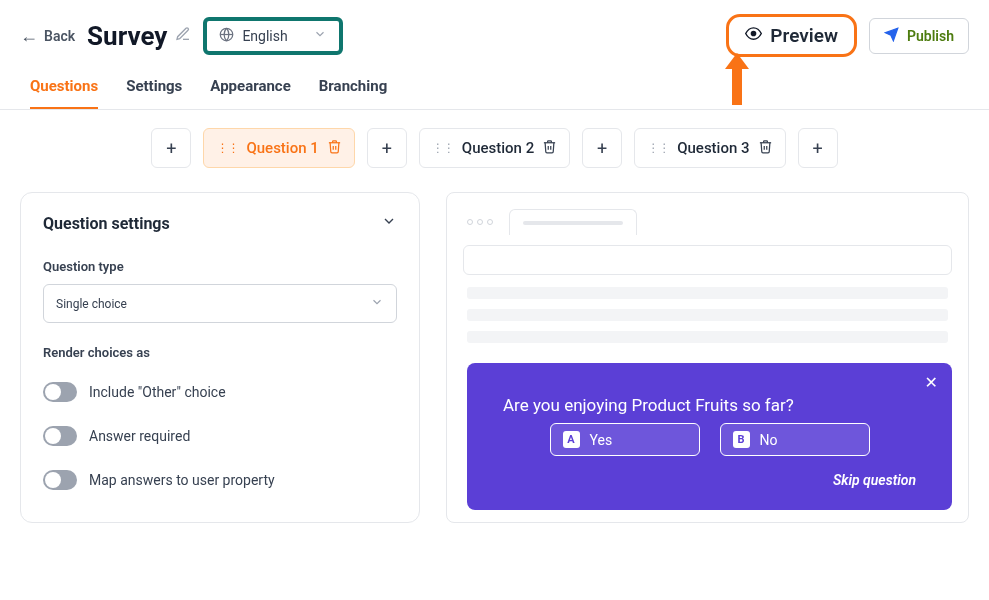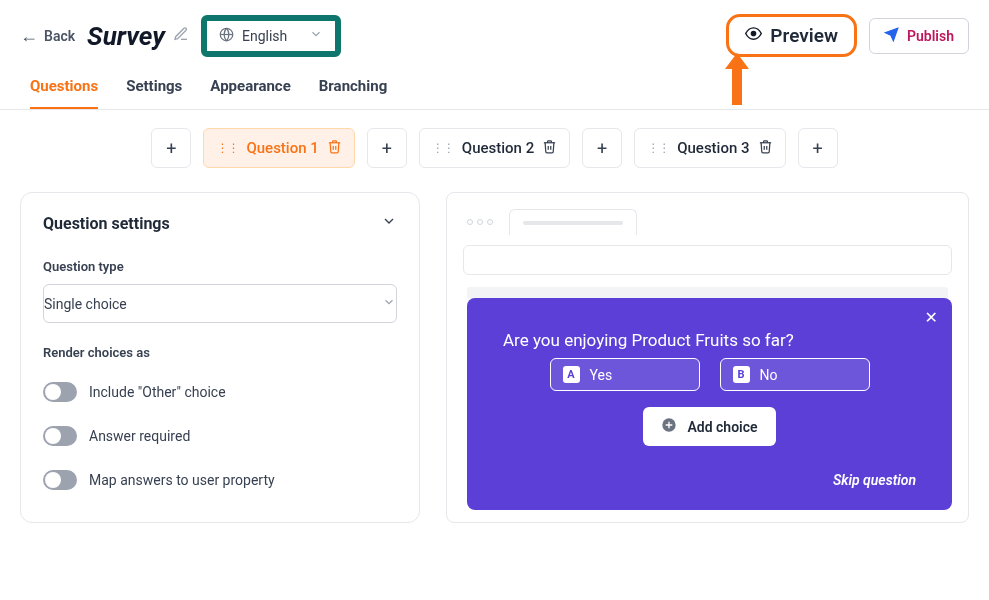--- a/index.html
+++ b/index.html
@@ -1,51 +1,51 @@
 <!DOCTYPE html>
 <html><head>
 <meta charset="utf-8">
 <style>
   * { box-sizing: border-box; margin: 0; padding: 0; }
   body { font-family: -apple-system, BlinkMacSystemFont, "Segoe UI", Roboto, sans-serif; background: #fff; color: #1f2937; width: 989px; height: 600px; overflow: hidden; }
 
   .header { display: flex; align-items: center; padding: 14px 20px 8px; gap: 12px; }
   .back-link { display: inline-flex; align-items: center; gap: 6px; color: #4b5563; font-size: 14px; font-weight: 600; cursor: pointer; }
   .back-arrow { font-size: 18px; }
-  .title-wrap { display: inline-flex; align-items: center; gap: 8px; font-style: italic; }
+  .title-wrap { display: inline-flex; align-items: center; gap: 8px; }
   .survey-title { font-size: 26px; font-weight: 700; color: #111827; }
   .edit-icon { color: #9ca3af; cursor: pointer; }
-  .lang-select { display: inline-flex; align-items: center; gap: 8px; border: 6px solid #0f766e; border-radius: 6px; padding: 6px 12px; font-size: 14px; color: #374151; background: #fff; min-width: 140px; }
+  .lang-select { display: inline-flex; align-items: center; gap: 8px; border: 4px solid #0f766e; border-radius: 6px; padding: 6px 12px; font-size: 14px; color: #374151; background: #fff; min-width: 140px; }
   .lang-select .chev { margin-left: auto; color: #9ca3af; }
   .spacer { flex: 1; }
   .hbtn { display: inline-flex; align-items: center; gap: 8px; border: 1px solid #d1d5db; border-radius: 6px; padding: 8px 14px; font-size: 14px; font-weight: 600; cursor: pointer; background: #fff; }
   .hbtn.preview-hl { border: 3px solid #f97316; border-radius: 14px; padding: 7px 16px; font-size: 19px; }
   .hbtn.save-btn { background: #f3f4f6; color: #9ca3af; border-color: #f3f4f6; cursor: default; }
-  .hbtn.publish-btn { color: #be185d; border-color: #d1d5db; }
+  .hbtn.publish-btn { color: #4d7c0f; border-color: #d1d5db; }
 
   .arrow-callout { position: absolute; left: 719px; top: 49px; pointer-events: none; }
 
   .tabs { display: flex; gap: 28px; padding: 12px 30px 0; border-bottom: 1px solid #e5e7eb; }
   .tab { padding-bottom: 12px; font-size: 15px; font-weight: 700; color: #374151; cursor: pointer; }
   .tab.active { color: #f97316; border-bottom: 2px solid #f97316; }
 
   .qbar { display: flex; justify-content: center; gap: 12px; padding: 18px 0 0; }
   .qbar-item { display: inline-flex; align-items: center; gap: 8px; border: 1px solid #e5e7eb; border-radius: 6px; padding: 8px 12px; font-size: 15px; font-weight: 500; background: #fff; cursor: pointer; }
   .qbar-item.active { border-color: #fed7aa; background: #fff1e7; color: #f97316; }
   .qbar-add { width: 40px; height: 40px; border: 1px solid #e5e7eb; border-radius: 6px; display: inline-flex; align-items: center; justify-content: center; background: #fff; cursor: pointer; font-size: 18px; color: #374151; }
   .grip { color: #9ca3af; font-size: 12px; letter-spacing: -1px; }
   .qbar-item.active .grip { color: #f97316; }
   .trash { color: #6b7280; }
 
   .main { display: flex; gap: 26px; padding: 24px 20px; }
   .panel-left { width: 400px; border: 1px solid #e5e7eb; border-radius: 12px; padding: 20px 22px; }
   .panel-head { display: flex; align-items: center; justify-content: space-between; margin-bottom: 26px; }
   .panel-head h3 { font-size: 16px; font-weight: 700; }
   .form-label { font-size: 13px; font-weight: 600; color: #374151; margin-bottom: 10px; display: block; }
-  .select { width: 100%; border: 1px solid #d1d5db; border-radius: 6px; padding: 10px 0; font-size: 14px; display: flex; align-items: center; justify-content: space-between; color: #374151; background: #fff; cursor: pointer; margin-bottom: 22px; }
+  .select { width: 100%; border: 1px solid #d1d5db; border-radius: 6px; padding: 10px 12px; font-size: 12px; display: flex; align-items: center; justify-content: space-between; color: #374151; background: #fff; cursor: pointer; margin-bottom: 22px; }
   .toggle-row { display: flex; align-items: center; gap: 12px; padding: 12px 0; }
   .toggle { width: 34px; height: 20px; border-radius: 999px; background: #9ca3af; position: relative; cursor: pointer; }
   .toggle::after { content: ""; position: absolute; left: 2px; top: 2px; width: 16px; height: 16px; background: #fff; border-radius: 50%; }
   .toggle-label { font-size: 14px; color: #374151; }
 
   .panel-right { flex: 1; border: 1px solid #e5e7eb; border-radius: 8px; padding: 12px; position: relative; overflow: hidden; }
   .browser-top { display: flex; align-items: center; gap: 16px; padding: 4px 8px 10px; }
   .dots { display: inline-flex; gap: 4px; }
   .dot { width: 6px; height: 6px; border-radius: 50%; border: 1px solid #d1d5db; }
   .tabbar { height: 26px; border: 1px solid #e5e7eb; border-bottom: none; border-radius: 6px 6px 0 0; width: 128px; display: flex; align-items: center; justify-content: center; }
@@ -234,27 +234,16 @@
       <div class="choices">
         <div class="choice">
           <span class="badge">A</span>
           <span>Yes</span>
         </div>
         <div class="choice">
           <span class="badge">B</span>
           <span>No</span>
         </div>
       </div>
-      <div class="add-choice-wrap">
-        <span class="add-choice">
-          <span>
-            <svg width="16" height="16" viewBox="0 0 24 24" fill="#6b7280">
-                <circle cx="12" cy="12" r="10"></circle>
-                <path d="M12 7v10M7 12h10" stroke="#fff" stroke-width="2"></path>
-              </svg>
-          </span>
-          <span>Add choice</span>
-        </span>
-      </div>
       <div class="skip">Skip question</div>
     </div>
   </div>
 </div>
 
 </body></html>

